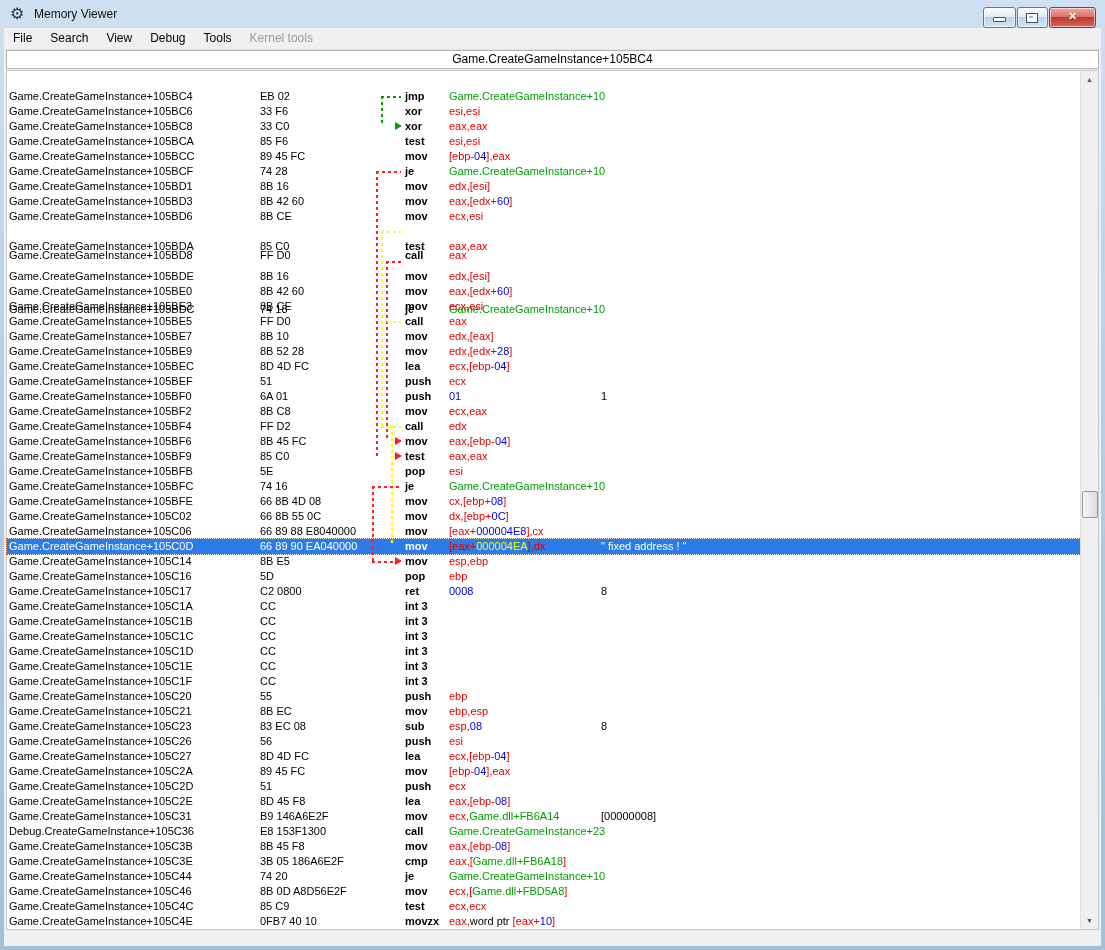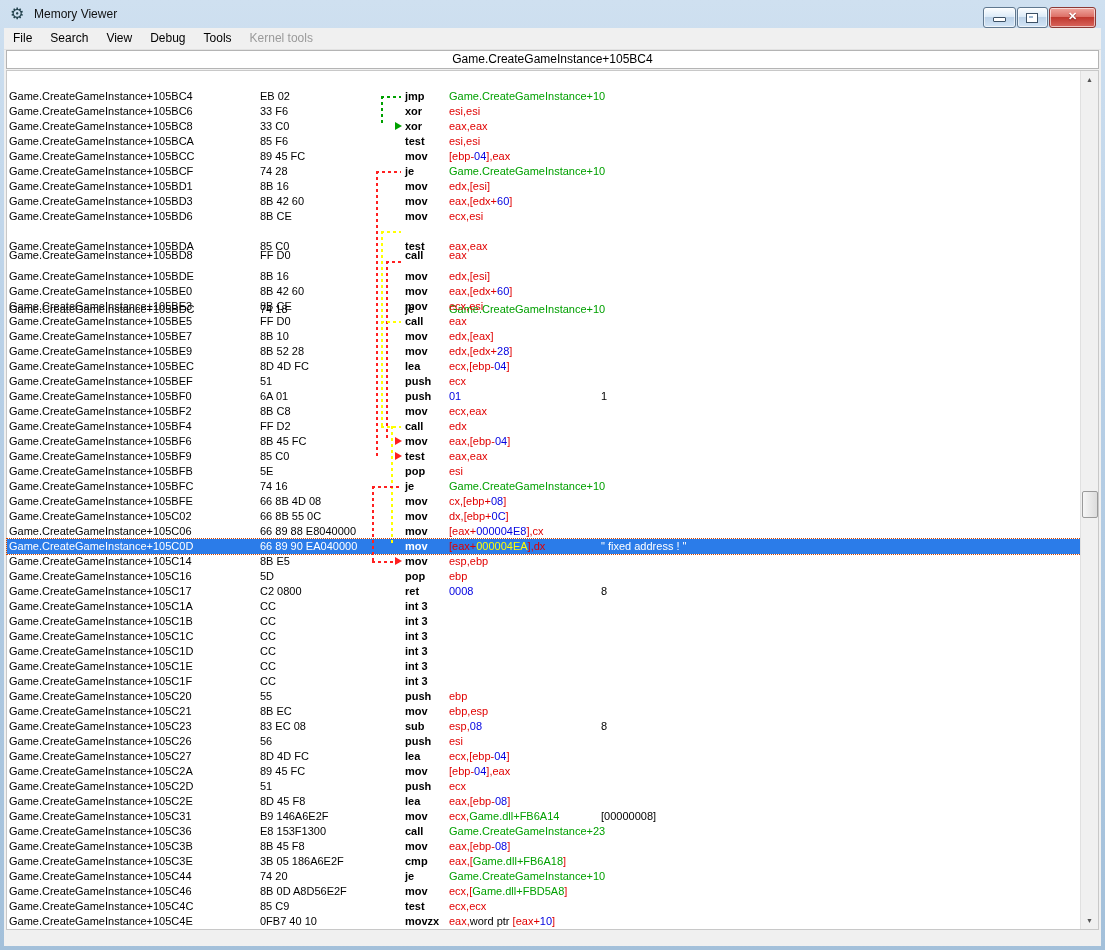--- a/index.html
+++ b/index.html
@@ -124,21 +124,21 @@
           <div class="row" style="top: 585px;"><span class="ca">Game.CreateGameInstance+105C1F</span><span class="cb">CC</span><span class="co">int 3</span><span class="cop"></span></div>
           <div class="row" style="top: 600px;"><span class="ca">Game.CreateGameInstance+105C20</span><span class="cb">55</span><span class="co">push</span><span class="cop"><span style="position: static; color: rgb(224, 0, 0);">ebp</span></span></div>
           <div class="row" style="top: 615px;"><span class="ca">Game.CreateGameInstance+105C21</span><span class="cb">8B EC</span><span class="co">mov</span><span class="cop"><span style="position: static; color: rgb(224, 0, 0);">ebp,esp</span></span></div>
           <div class="row" style="top: 630px;"><span class="ca">Game.CreateGameInstance+105C23</span><span class="cb">83 EC 08</span><span class="co">sub</span><span class="cop"><span style="position: static; color: rgb(224, 0, 0);">esp,</span><span style="position: static; color: rgb(0, 0, 224);">08</span></span><span class="cc">8</span></div>
           <div class="row" style="top: 645px;"><span class="ca">Game.CreateGameInstance+105C26</span><span class="cb">56</span><span class="co">push</span><span class="cop"><span style="position: static; color: rgb(224, 0, 0);">esi</span></span></div>
           <div class="row" style="top: 660px;"><span class="ca">Game.CreateGameInstance+105C27</span><span class="cb">8D 4D FC</span><span class="co">lea</span><span class="cop"><span style="position: static; color: rgb(224, 0, 0);">ecx,[ebp-</span><span style="position: static; color: rgb(0, 0, 224);">04</span><span style="position: static; color: rgb(224, 0, 0);">]</span></span></div>
           <div class="row" style="top: 675px;"><span class="ca">Game.CreateGameInstance+105C2A</span><span class="cb">89 45 FC</span><span class="co">mov</span><span class="cop"><span style="position: static; color: rgb(224, 0, 0);">[ebp-</span><span style="position: static; color: rgb(0, 0, 224);">04</span><span style="position: static; color: rgb(224, 0, 0);">],eax</span></span></div>
           <div class="row" style="top: 690px; text-align: right;"><span class="ca">Game.CreateGameInstance+105C2D</span><span class="cb">51</span><span class="co">push</span><span class="cop"><span style="position: static; color: rgb(224, 0, 0);">ecx</span></span></div>
           <div class="row" style="top: 705px;"><span class="ca">Game.CreateGameInstance+105C2E</span><span class="cb">8D 45 F8</span><span class="co">lea</span><span class="cop"><span style="position: static; color: rgb(224, 0, 0);">eax,[ebp-</span><span style="position: static; color: rgb(0, 0, 224);">08</span><span style="position: static; color: rgb(224, 0, 0);">]</span></span></div>
           <div class="row" style="top: 720px;"><span class="ca">Game.CreateGameInstance+105C31</span><span class="cb">B9 146A6E2F</span><span class="co">mov</span><span class="cop"><span style="position: static; color: rgb(224, 0, 0);">ecx,</span><span style="position: static; color: rgb(0, 160, 0);">Game.dll+FB6A14</span></span><span class="cc">[00000008]</span></div>
-          <div class="row" style="top: 735px;"><span class="ca">Game.CreateGameInstance+105C36</span><span class="cb">E8 153F1300</span><span class="co">call</span><span class="cop"><span style="position: static; color: rgb(0, 160, 0);">Game.CreateGameInstance+23</span></span></div>
+          <div class="row" style="top: 735px;"><span class="ca">Debug.CreateGameInstance+105C36</span><span class="cb">E8 153F1300</span><span class="co">call</span><span class="cop"><span style="position: static; color: rgb(0, 160, 0);">Game.CreateGameInstance+23</span></span></div>
           <div class="row" style="top: 750px;"><span class="ca">Game.CreateGameInstance+105C3B</span><span class="cb">8B 45 F8</span><span class="co">mov</span><span class="cop"><span style="position: static; color: rgb(224, 0, 0);">eax,[ebp-</span><span style="position: static; color: rgb(0, 0, 224);">08</span><span style="position: static; color: rgb(224, 0, 0);">]</span></span></div>
           <div class="row" style="top: 765px;"><span class="ca">Game.CreateGameInstance+105C3E</span><span class="cb">3B 05 186A6E2F</span><span class="co">cmp</span><span class="cop"><span style="position: static; color: rgb(224, 0, 0);">eax,[</span><span style="position: static; color: rgb(0, 160, 0);">Game.dll+FB6A18</span><span style="position: static; color: rgb(224, 0, 0);">]</span></span></div>
           <div class="row" style="top: 780px;"><span class="ca">Game.CreateGameInstance+105C44</span><span class="cb">74 20</span><span class="co">je</span><span class="cop"><span style="position: static; color: rgb(0, 160, 0);">Game.CreateGameInstance+10</span></span></div>
           <div class="row" style="top: 795px;"><span class="ca">Game.CreateGameInstance+105C46</span><span class="cb">8B 0D A8D56E2F</span><span class="co">mov</span><span class="cop"><span style="position: static; color: rgb(224, 0, 0);">ecx,[</span><span style="position: static; color: rgb(0, 160, 0);">Game.dll+FBD5A8</span><span style="position: static; color: rgb(224, 0, 0);">]</span></span></div>
           <div class="row" style="top: 810px;"><span class="ca">Game.CreateGameInstance+105C4C</span><span class="cb">85 C9</span><span class="co">test</span><span class="cop"><span style="position: static; color: rgb(224, 0, 0);">ecx,ecx</span></span></div>
           <div class="row" style="top: 825px;"><span class="ca">Game.CreateGameInstance+105C4E</span><span class="cb">0FB7 40 10</span><span class="co">movzx</span><span class="cop"><span style="position: static; color: rgb(224, 0, 0);">eax,</span><span style="position: static; color: rgb(0, 0, 0);">word ptr </span><span style="position: static; color: rgb(224, 0, 0);">[eax+</span><span style="position: static; color: rgb(0, 0, 224);">10</span><span style="position: static; color: rgb(224, 0, 0);">]</span></span></div>
           <div class="gutter">
             <div class="vl" style="left: 374px; top: 7px; height: 30px; background-image: repeating-linear-gradient(rgb(0, 160, 0) 0px, rgb(0, 160, 0) 3px, transparent 3px, transparent 6px);"></div>
             <div class="vl" style="left: 369px; top: 82px; height: 285px; background-image: repeating-linear-gradient(rgb(255, 32, 32) 0px, rgb(255, 32, 32) 3px, transparent 3px, transparent 6px);"></div>
             <div class="vl" style="left: 374px; top: 142px; height: 195px; background-image: repeating-linear-gradient(rgb(255, 255, 0) 0px, rgb(255, 255, 0) 3px, transparent 3px, transparent 6px);"></div>

